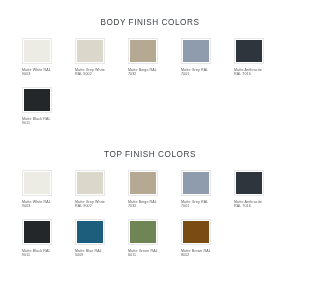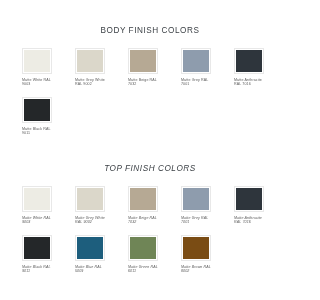--- a/index.html
+++ b/index.html
@@ -25,21 +25,21 @@
     left: 0;
     width: 300px;
   }
   .section-title {
     text-align: center;
     font-size: 8.2px;
     letter-spacing: 0.55px;
     color: #3a3f44;
     font-weight: 400;
     font-family: "Liberation Sans", sans-serif;
-    margin: 12px;
+    margin: 4px;
     padding: 0;
     line-height: 10px;
   }
   .swatch-grid {
     position: relative;
     margin: 0;
     padding: 0;
   }
   .swatch-row {
     display: block;
@@ -68,21 +68,21 @@
     margin-top: 3.5px;
     font-size: 3.6px;
     line-height: 4.6px;
     color: #5a5a5a;
     letter-spacing: 0.12px;
     font-family: "Liberation Sans", sans-serif;
     width: 46px;
     white-space: pre-line;
   }
   #sec-body { top: 14px; }
-  #sec-top  { top: 152px; font-style: italic; }
+  #sec-top  { top: 146px; }
   .grid-wrap { margin-top: 10px; position: relative; }
 </style>
 </head>
 <body>
 
 <div class="page">
 
   <section class="section" id="sec-body">
     <h2 class="section-title">BODY FINISH COLORS</h2>
     <div class="grid-wrap swatch-grid">

